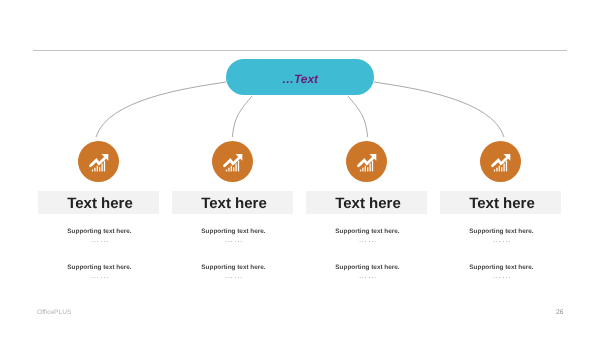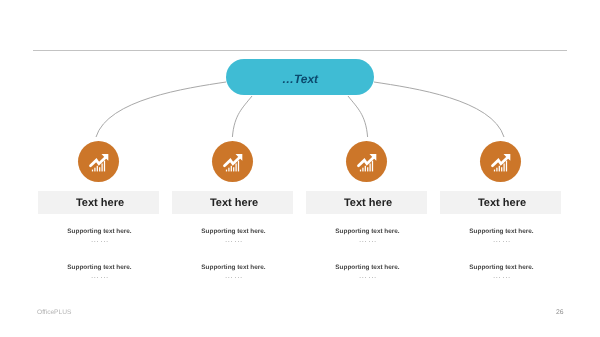--- a/index.html
+++ b/index.html
@@ -9,29 +9,29 @@
   .slide{position:relative;width:600px;height:337px;background:#fff;overflow:hidden;}
 
   .toprule{position:absolute;left:33px;top:50px;width:534px;height:1px;background:#c3c3c3;}
 
   .connectors{position:absolute;left:0;top:0;width:600px;height:337px;}
 
   .hub{position:absolute;left:226px;top:59px;width:148px;height:36px;
        background:#3fbcd4;border-radius:18px;}
   .hub-label{position:absolute;left:0;top:2px;width:148px;height:36px;
        line-height:36px;text-align:center;
-       color:#0c4a6e;font-weight:bold;font-style:italic;font-size:12px;}
+       color:#701a75;font-weight:bold;font-style:italic;font-size:12px;}
 
   .circle{position:absolute;width:41px;height:41px;border-radius:50%;background:#cc7629;
           top:141px;}
   .circle svg{position:absolute;left:8.8px;top:9.5px;width:23.5px;height:23.5px;display:block;}
 
   .chipbox{position:absolute;top:191px;width:121px;height:23px;background:#f2f2f2;}
   .chip-label{position:absolute;left:2px;top:1px;width:121px;height:23px;line-height:23px;
-       text-align:center;font-size:11px;font-weight:bold;color:#222222;}
+       text-align:center;font-size:15px;font-weight:bold;color:#222222;}
 
   .support{position:absolute;width:160px;text-align:center;}
   .s1{font-size:6.4px;color:#454545;line-height:8px;font-weight:bold;white-space:nowrap;}
   .s2{font-size:6px;color:#7a7a7a;line-height:6px;margin-top:2.2px;white-space:nowrap;letter-spacing:-0.3px;}
 
   .footer-left{position:absolute;left:37px;top:309px;font-size:6.6px;color:#b3b3b3;}
   .footer-right{position:absolute;left:556px;top:309px;font-size:6.8px;color:#8c8c8c;}
 </style>
 </head>
 <body>

